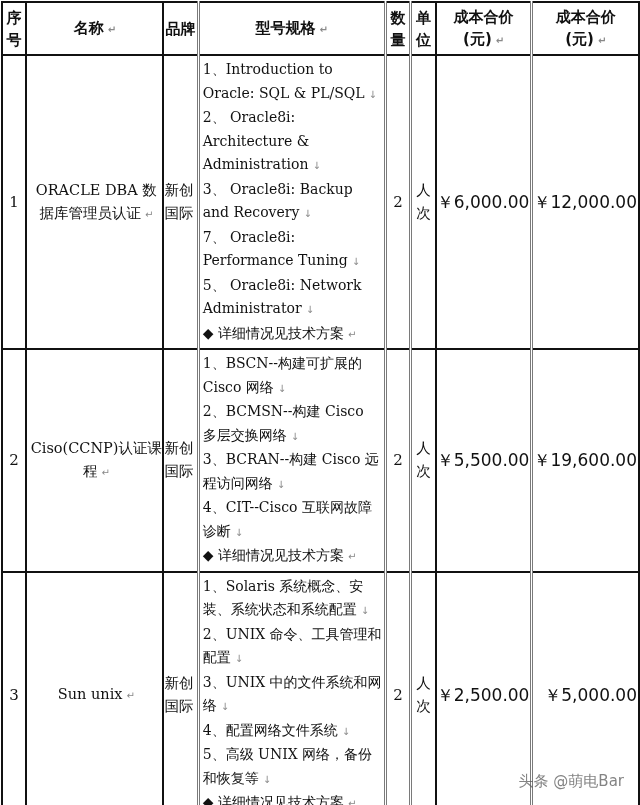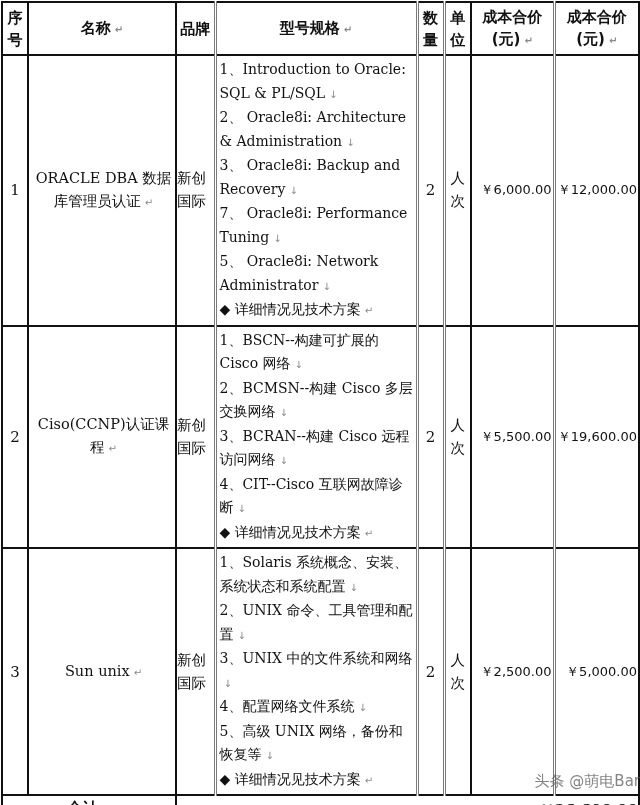--- a/index.html
+++ b/index.html
@@ -8,26 +8,26 @@
   .tbl { position: absolute; left: 1px; top: 1px; border-collapse: collapse; table-layout: fixed; }
   .tbl td { border: 2px solid #111; padding: 0; vertical-align: middle; overflow: hidden; }
   .tbl td.gl { border-left: 3px double #7a7a7a; }
   .hdr td { height: 51px; font-family: "DejaVu Sans", sans-serif; font-weight: bold; font-size: 15px; text-align: center; line-height: 22px; }
   .c-no { font-size: 15px; text-align: center; }
   .c-name { font-size: 14.5px; padding-left: 3px !important; line-height: 23px; text-align: center; }
   .c-brand { font-family: Liberation Serif, serif; font-size: 14.5px; text-align: left; line-height: 23px; }
   .c-spec { font-size: 14px; line-height: 23.5px; padding: 2px 2px 2px 3px !important; vertical-align: top !important; text-align: left; }
   .c-qty { font-size: 15px; text-align: center; }
   .c-unit { font-family: "DejaVu Sans", sans-serif; font-size: 14.5px; text-align: center; line-height: 23px; }
-  .c-money { font-family: "DejaVu Sans", sans-serif; font-size: 13px; text-align: right; padding-right: 1px !important; white-space: nowrap; }
+  .c-money { font-family: "DejaVu Sans", sans-serif; font-size: 17px; text-align: right; padding-right: 1px !important; white-space: nowrap; }
   .spec-line { display: block; }
   .mark { color: #888; font-size: 10px; margin-left: 4px; font-family: "DejaVu Sans", sans-serif; }
   .total-label { font-family: "DejaVu Sans", sans-serif; font-weight: bold; font-size: 15px; text-align: center; }
   .total-val { font-weight: bold; font-size: 15px; text-align: right; vertical-align: bottom !important; white-space: nowrap; }
-  .watermark { position: absolute; right: 0; bottom: 14px; font-family: "DejaVu Sans", sans-serif; font-size: 15px; color: rgba(90,90,90,0.75); letter-spacing: 0px; }
+  .watermark { position: absolute; right: 16px; bottom: 14px; font-family: "DejaVu Sans", sans-serif; font-size: 15px; color: rgba(90,90,90,0.75); letter-spacing: 0px; }
 </style>
 </head>
 <body>
 
 <table class="tbl">
   <colgroup>
     <col style="width:26px">
       <col style="width:148px">
       <col style="width:39px">
       <col style="width:202px">

